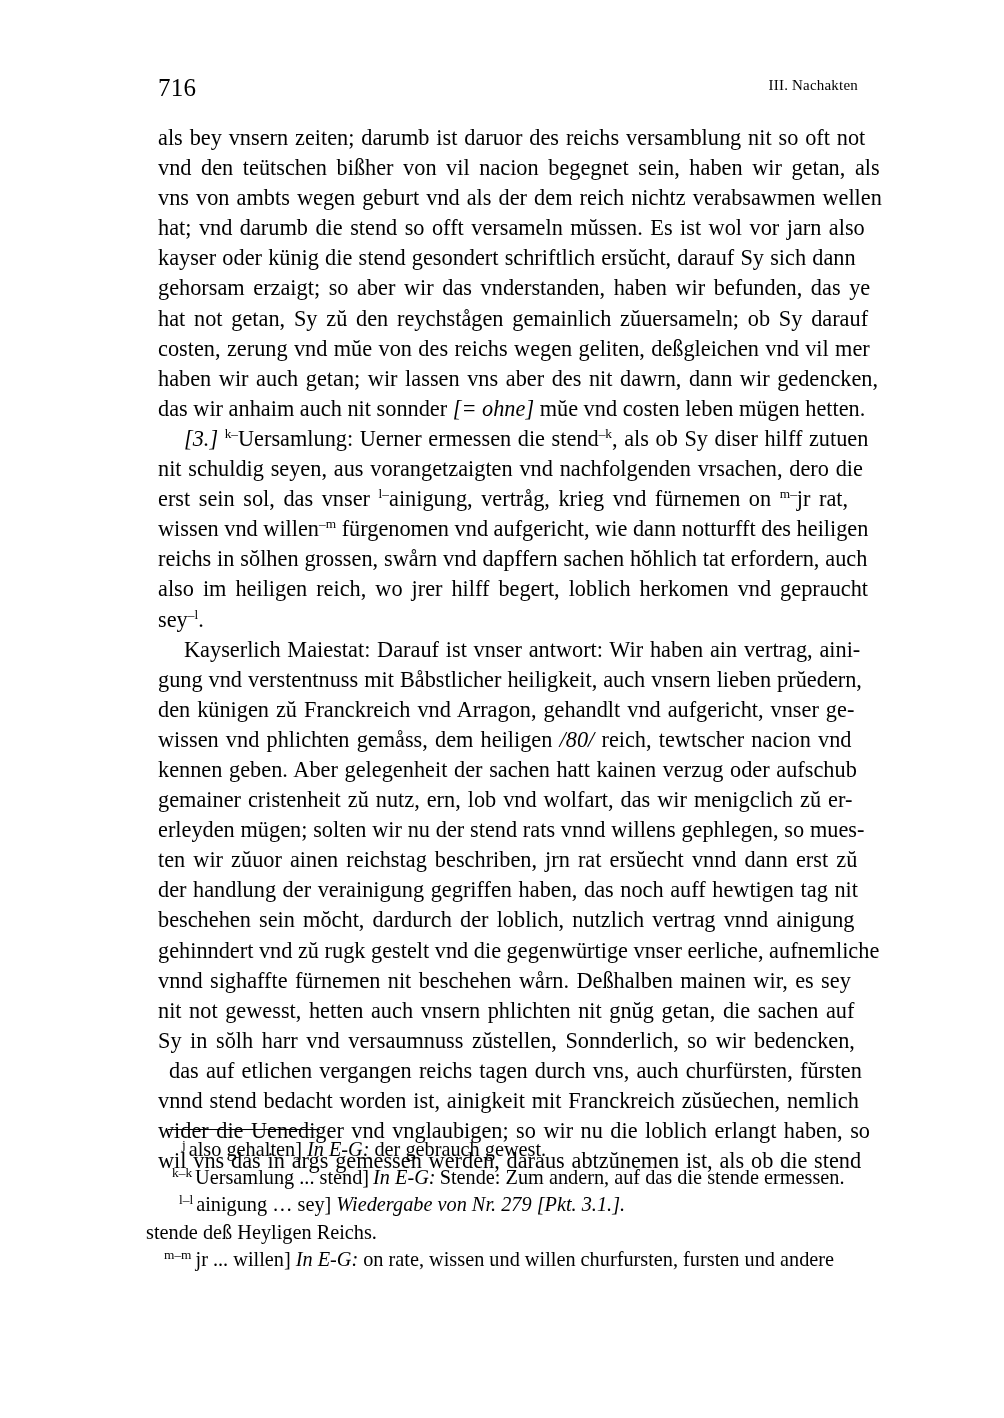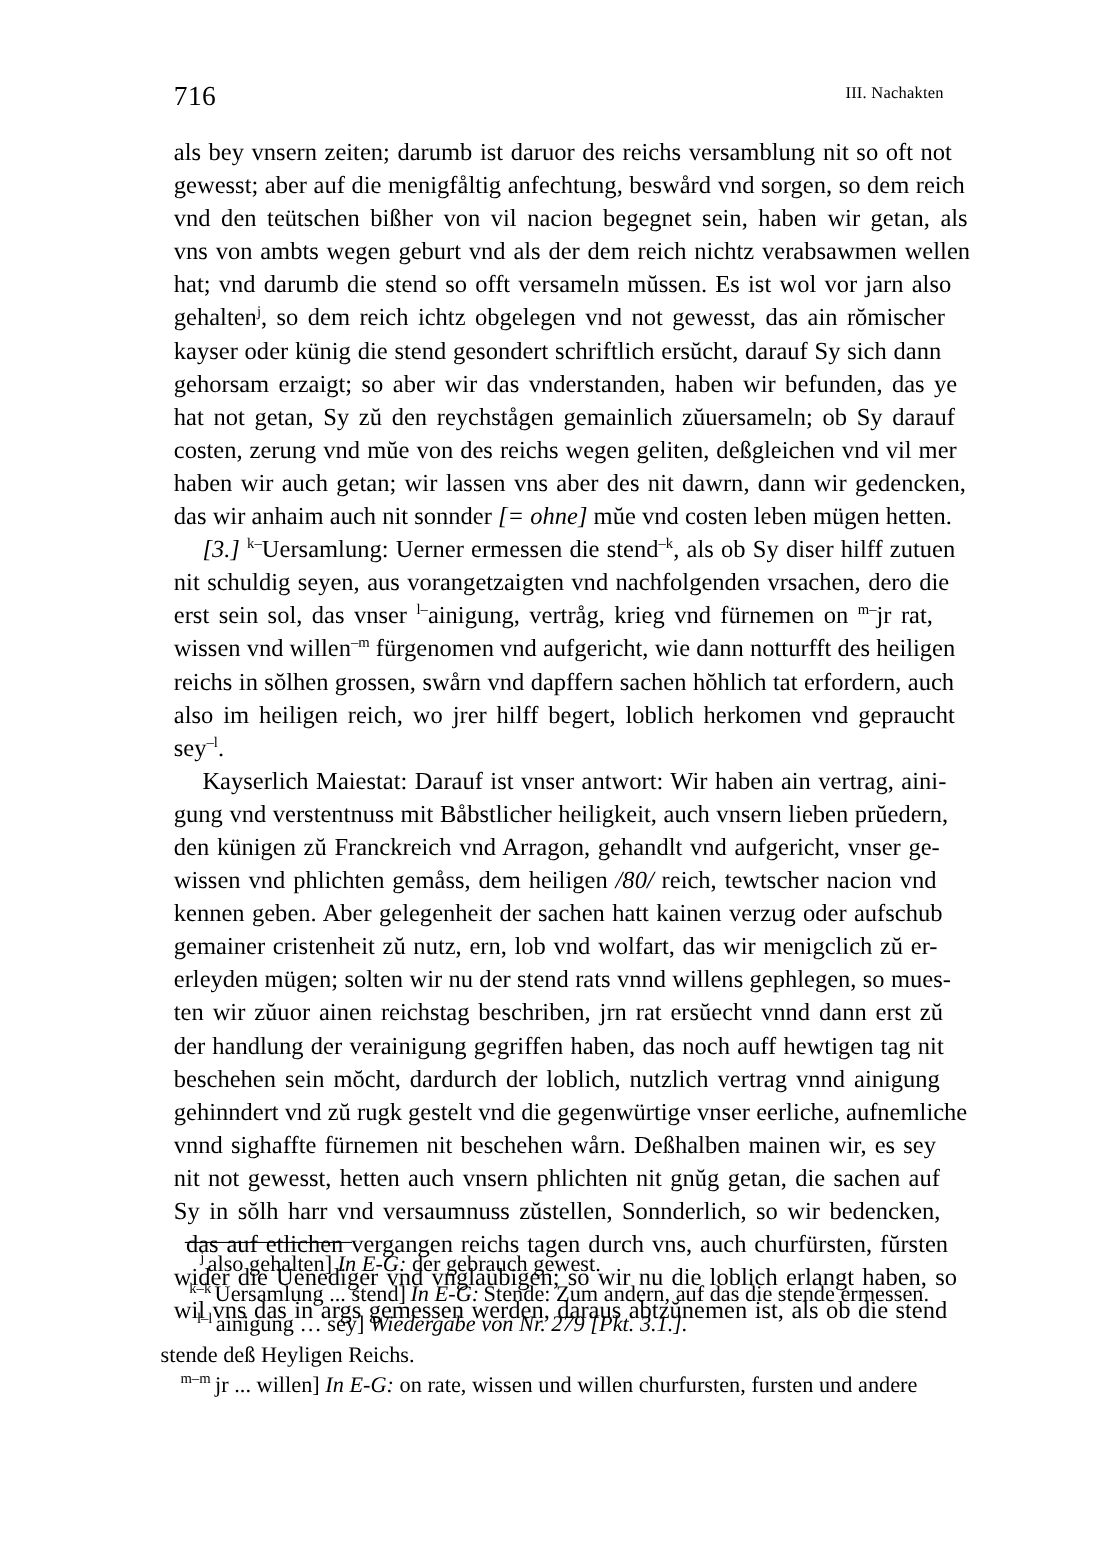--- a/index.html
+++ b/index.html
@@ -110,25 +110,23 @@
 <div class="page">
 
   <div class="runhead">
     <span class="folio">716</span>
     <span class="runtitle">III. Nachakten</span>
   </div>
 
   <div class="body">
 
     <div class="ln" style="word-spacing:1.3px;"><span>als bey vnsern zeiten; darumb ist daruor des reichs versamblung nit so oft not</span></div>
-    <div class="ln" style="word-spacing:0.4px;"><span>gewesst; aber auf die menigfåltig anfechtung, beswård vnd sorgen, so dem reich</span></div>
     <div class="ln" style="word-spacing:4.0px;"><span>vnd den teütschen bißher von vil nacion begegnet sein, haben wir getan, als</span></div>
     <div class="ln" style="word-spacing:1.5px;"><span>vns von ambts wegen geburt vnd als der dem reich nichtz verabsawmen wellen</span></div>
     <div class="ln" style="word-spacing:1.9px;"><span>hat; vnd darumb die stend so offt versameln mŭssen. Es ist wol vor jarn also</span></div>
-    <div class="ln" style="word-spacing:3.0px;"><span>gehalten<sup class="mk">j</sup>, so dem reich ichtz obgelegen vnd not gewesst, das ain rŏmischer</span></div>
     <div class="ln" style="word-spacing:0.6px;"><span>kayser oder künig die stend gesondert schriftlich ersŭcht, darauf Sy sich dann</span></div>
     <div class="ln" style="word-spacing:3.0px;"><span>gehorsam erzaigt; so aber wir das vnderstanden, haben wir befunden, das ye</span></div>
     <div class="ln" style="word-spacing:3.2px;"><span>hat not getan, Sy zŭ den reychstågen gemainlich zŭuersameln; ob Sy darauf</span></div>
     <div class="ln" style="word-spacing:0.8px;"><span>costen, zerung vnd mŭe von des reichs wegen geliten, deßgleichen vnd vil mer</span></div>
     <div class="ln" style="word-spacing:2.0px;"><span>haben wir auch getan; wir lassen vns aber des nit dawrn, dann wir gedencken,</span></div>
     <div class="ln" style="word-spacing:0px;"><span>das wir anhaim auch nit sonnder <i>[= ohne]</i> mŭe vnd costen leben mügen hetten.</span></div>
 
     <div class="ln" style="word-spacing:1.0px;"><span class="ind"></span><span><i>[3.]</i> <sup class="mk">k–</sup>Uersamlung: Uerner ermessen die stend<sup class="mk">–k</sup>, als ob Sy diser hilff zutuen</span></div>
     <div class="ln" style="word-spacing:1.2px;"><span>nit schuldig seyen, aus vorangetzaigten vnd nachfolgenden vrsachen, dero die</span></div>
     <div class="ln" style="word-spacing:3.0px;"><span>erst sein sol, das vnser <sup class="mk">l–</sup>ainigung, vertråg, krieg vnd fürnemen on <sup class="mk">m–</sup>jr rat,</span></div>
@@ -145,20 +143,21 @@
     <div class="ln" style="word-spacing:1.4px;"><span>gemainer cristenheit zŭ nutz, ern, lob vnd wolfart, das wir menigclich zŭ er-</span></div>
     <div class="ln" style="word-spacing:0.2px;"><span>erleyden mügen; solten wir nu der stend rats vnnd willens gephlegen, so mues-</span></div>
     <div class="ln" style="word-spacing:2.5px;"><span>ten wir zŭuor ainen reichstag beschriben, jrn rat ersŭecht vnnd dann erst zŭ</span></div>
     <div class="ln" style="word-spacing:1.0px;"><span>der handlung der verainigung gegriffen haben, das noch auff hewtigen tag nit</span></div>
     <div class="ln" style="word-spacing:2.6px;"><span>beschehen sein mŏcht, dardurch der loblich, nutzlich vertrag vnnd ainigung</span></div>
     <div class="ln" style="word-spacing:0px;"><span>gehinndert vnd zŭ rugk gestelt vnd die gegenwürtige vnser eerliche, aufnemliche</span></div>
     <div class="ln" style="word-spacing:1.8px;"><span>vnnd sighaffte fürnemen nit beschehen wårn. Deßhalben mainen wir, es sey</span></div>
     <div class="ln" style="word-spacing:2.0px;"><span>nit not gewesst, hetten auch vnsern phlichten nit gnŭg getan, die sachen auf</span></div>
     <div class="ln" style="word-spacing:3.0px;"><span>Sy in sŏlh harr vnd versaumnuss zŭstellen, Sonnderlich, so wir bedencken,</span></div>
     <div class="ln" style="word-spacing:1.6px;margin-left:11px;"><span>das auf etlichen vergangen reichs tagen durch vns, auch churfürsten, fŭrsten</span></div>
+    <div class="ln" style="word-spacing:1.3px;"><span>vnnd stend bedacht worden ist, ainigkeit mit Franckreich zŭsŭechen, nemlich</span></div>
     <div class="ln" style="word-spacing:1.9px;"><span>wider die Uenediger vnd vnglaubigen; so wir nu die loblich erlangt haben, so</span></div>
     <div class="ln" style="word-spacing:1.2px;"><span>wil vns das in args gemessen werden, daraus abtzŭnemen ist, als ob die stend</span></div>
   </div>
 
   <div class="fnrule"></div>
 
   <div class="notes">
 
     <div class="nl">
       <span style="display:inline-block;width:36px;"></span><sup class="mk">j</sup><span style="margin-left:3px;">also gehalten]</span><i style="margin-left:5px;">In E-G:</i><span style="margin-left:5px;">der gebrauch gewest.</span>

